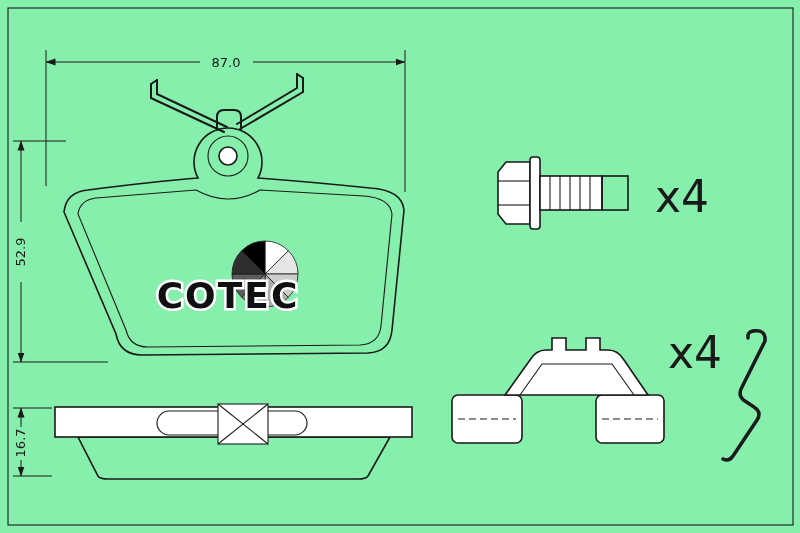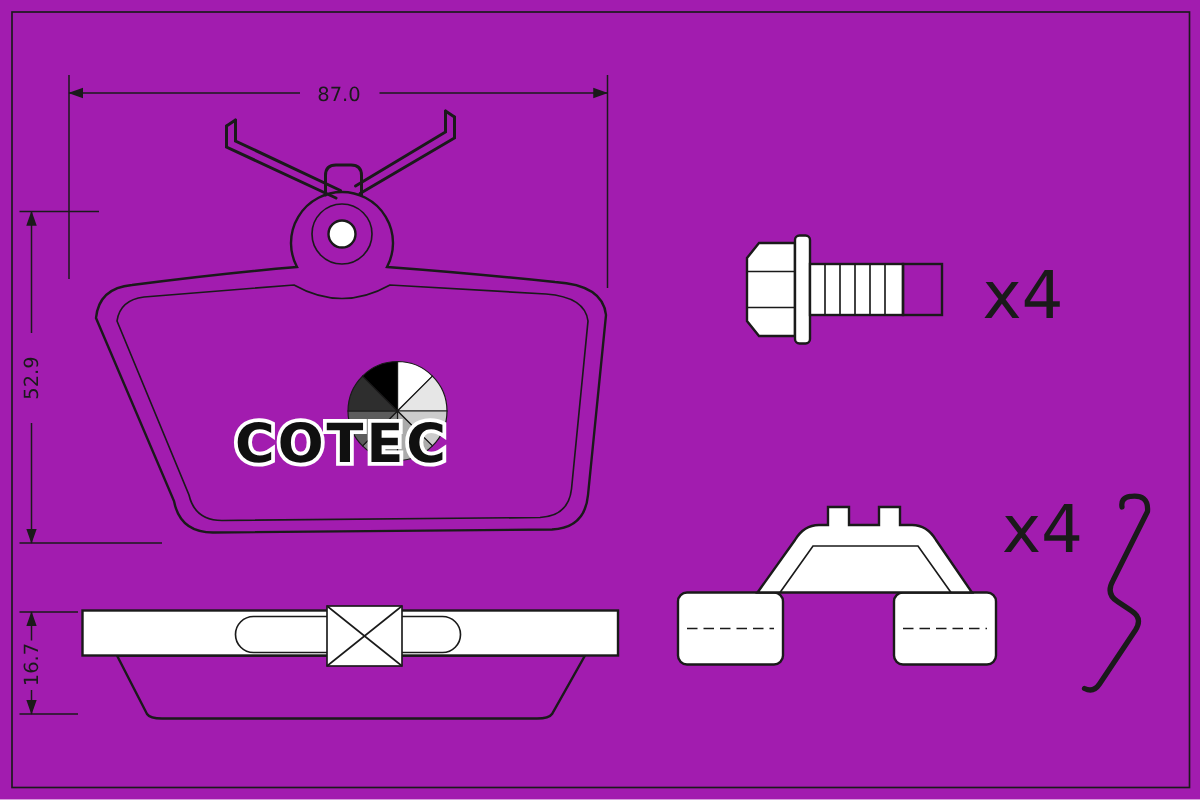--- a/index.html
+++ b/index.html
@@ -1,16 +1,16 @@
 <!DOCTYPE html>
 <html><head>
 <meta charset="utf-8">
 <style>
   html,body { margin:0; padding:0; background:#ffffff; }
-  .page { width:800px; height:533px; position:relative; background:#a21caf; }
+  .page { width:800px; height:533px; position:relative; background:#86efac; }
   svg { display:block; }
   text { font-family:"DejaVu Sans","Liberation Sans",sans-serif; fill:#1a1a1a; }
   .dim-label { font-size:13px; }
   .qty-label { font-size:44px; }
   .brand-label { font-size:36px; font-weight:bold; letter-spacing:2px;
                  paint-order:stroke; stroke:#ffffff; stroke-width:5px; fill:#101010; }
   .outline { stroke:#1a1a1a; stroke-width:1.6; fill:none; }
   .outline-thin { stroke:#1a1a1a; stroke-width:1.1; fill:none; }
   .dimline { stroke:#1a1a1a; stroke-width:1; fill:none; }
   .wire { stroke:#1a1a1a; stroke-width:2; fill:none; stroke-linecap:round; }

